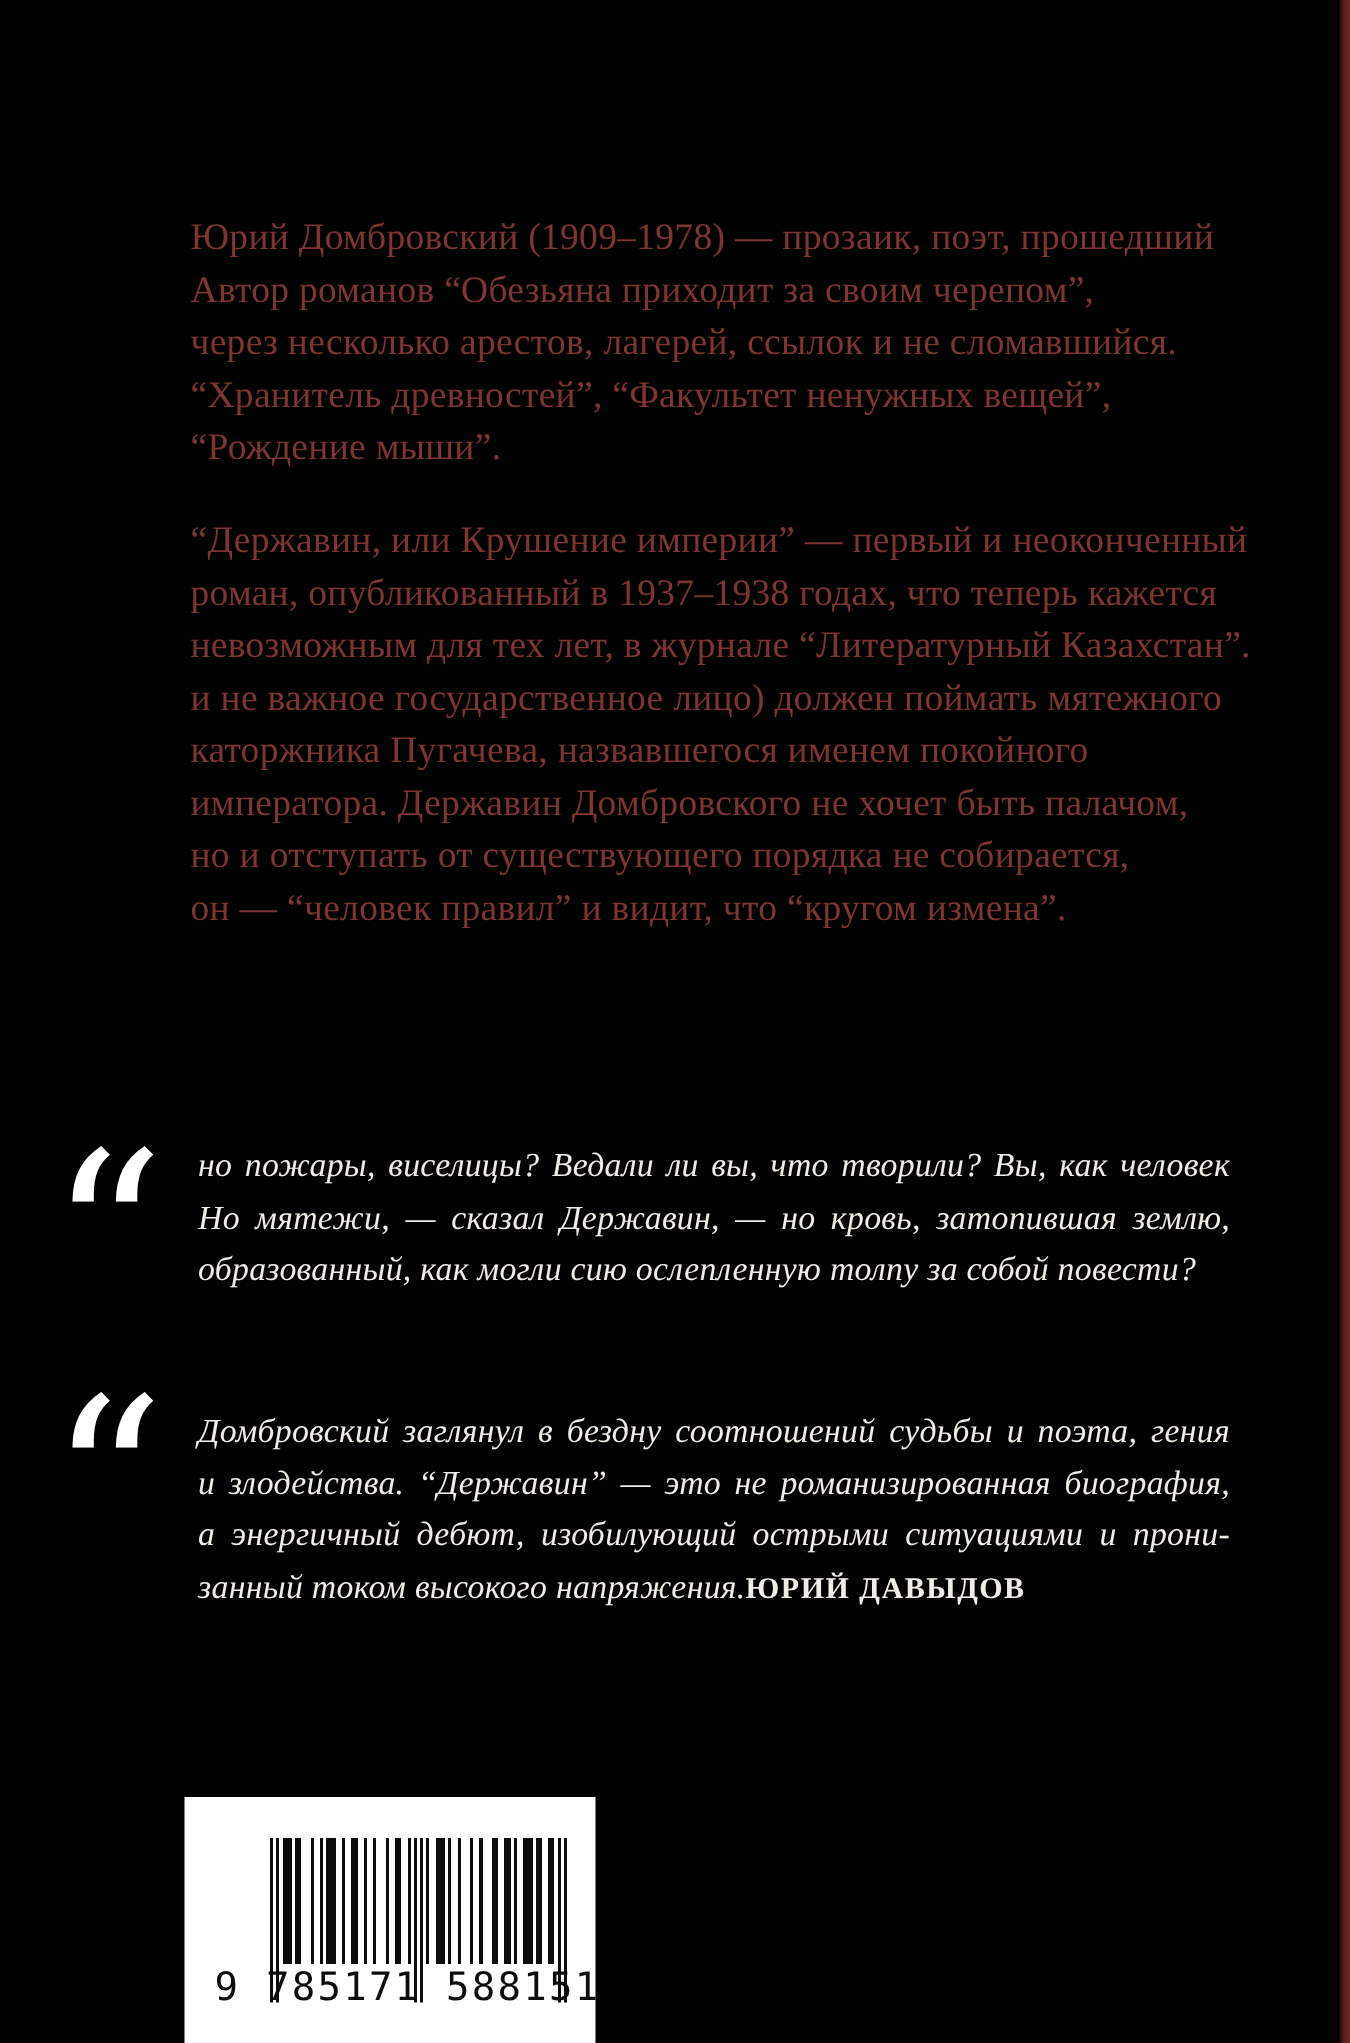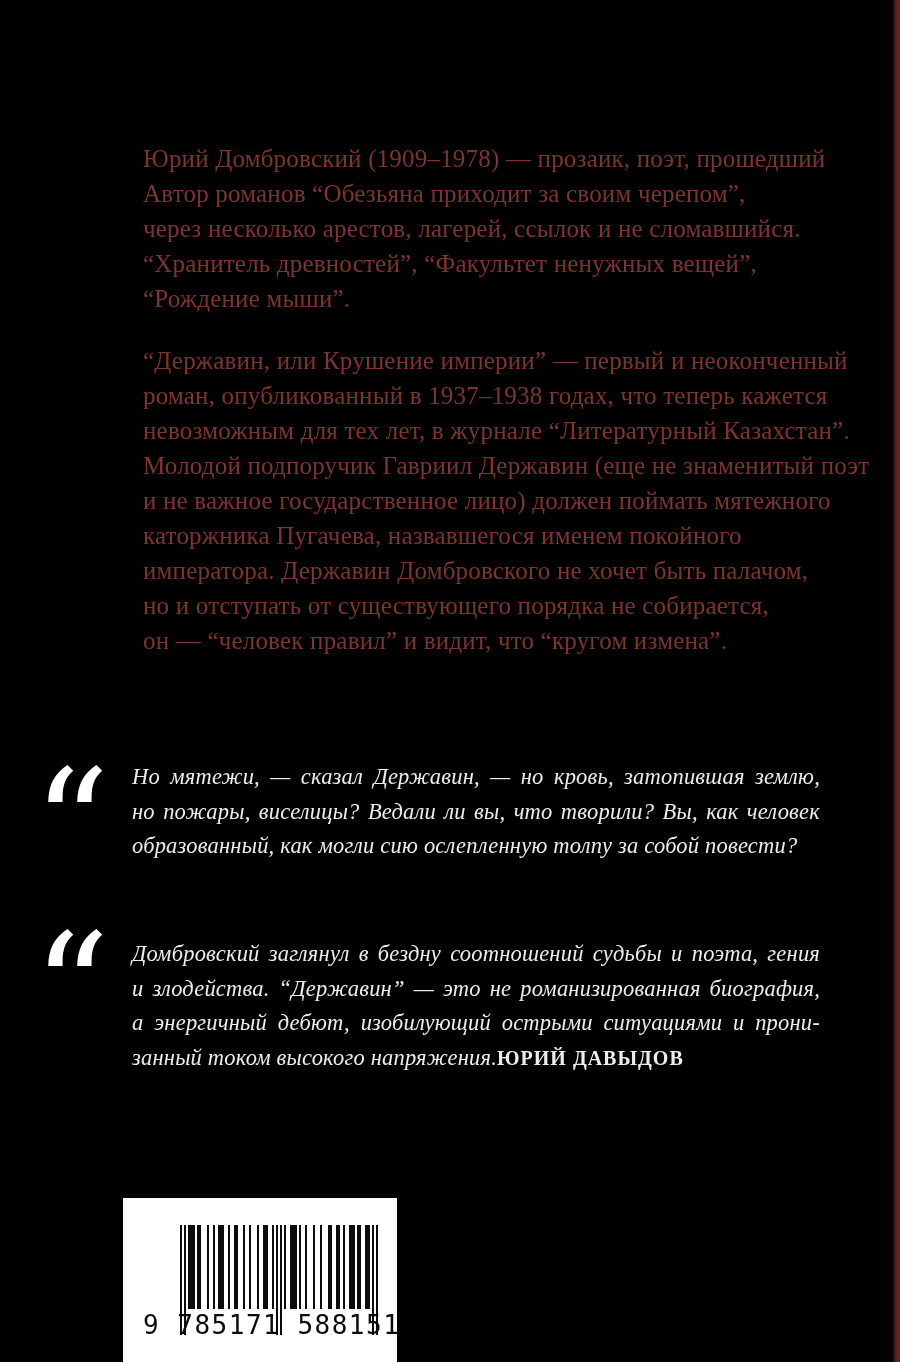--- a/index.html
+++ b/index.html
@@ -8,21 +8,21 @@
     background:#000;
     position:relative;
     overflow:hidden;
     font-family:"Liberation Serif","DejaVu Serif",serif;
   }
   .cover{
     position:absolute;inset:0;
     background:var(--bg,#020101);
   }
   
-  .red-para{position:absolute;left:127px;margin-left:16px;}
+  .red-para{position:absolute;left:127px;}
   .red-para .line{
     color:var(--red,#7d3531);
     font-size:25px;
     line-height:35px;
     white-space:nowrap;
     letter-spacing:.2px;
   }
   #bio{top:141px;}
   #annotation{top:343px;}
 
@@ -103,32 +103,31 @@
     <div class="line">Автор романов “Обезьяна приходит за своим черепом”,</div>
     <div class="line">через несколько арестов, лагерей, ссылок и не сломавшийся.</div>
     <div class="line">“Хранитель древностей”, “Факультет ненужных вещей”,</div>
     <div class="line">“Рождение мыши”.</div>
   </section>
 
   <section class="red-para" id="annotation">
     <div class="line">“Державин, или Крушение империи” — первый и неоконченный</div>
     <div class="line">роман, опубликованный в 1937–1938 годах, что теперь кажется</div>
     <div class="line">невозможным для тех лет, в журнале “Литературный Казахстан”.</div>
-    <div class="line">Молодой подпоручик Гавриил Державин (еще не знаменитый поэт</div>
     <div class="line">и не важное государственное лицо) должен поймать мятежного</div>
     <div class="line">каторжника Пугачева, назвавшегося именем покойного</div>
     <div class="line">императора. Державин Домбровского не хочет быть палачом,</div>
     <div class="line">но и отступать от существующего порядка не собирается,</div>
     <div class="line">он — “человек правил” и видит, что “кругом измена”.</div>
   </section>
 
   <span class="qmark" id="qmark1">“</span>
   <section class="quote" id="quote1">
+    <div class="line j">но пожары, виселицы? Ведали ли вы, что творили? Вы, как человек</div>
     <div class="line j">Но мятежи, — сказал Державин, — но кровь, затопившая землю,</div>
-    <div class="line j">но пожары, виселицы? Ведали ли вы, что творили? Вы, как человек</div>
     <div class="line">образованный, как могли сию ослепленную толпу за собой повести?</div>
   </section>
 
   <span class="qmark" id="qmark2">“</span>
   <section class="quote" id="quote2">
     <div class="line j">Домбровский заглянул в бездну соотношений судьбы и поэта, гения</div>
     <div class="line j">и злодейства. “Державин” — это не романизированная биография,</div>
     <div class="line j">а энергичный дебют, изобилующий острыми ситуациями и прони-</div>
     <div class="line">
       <span>занный током высокого напряжения.</span><span class="attribution">ЮРИЙ ДАВЫДОВ</span>

